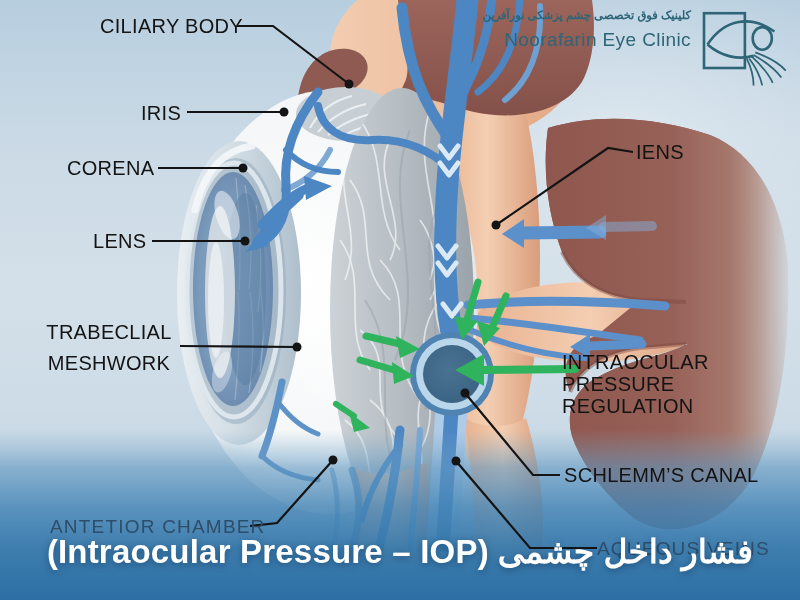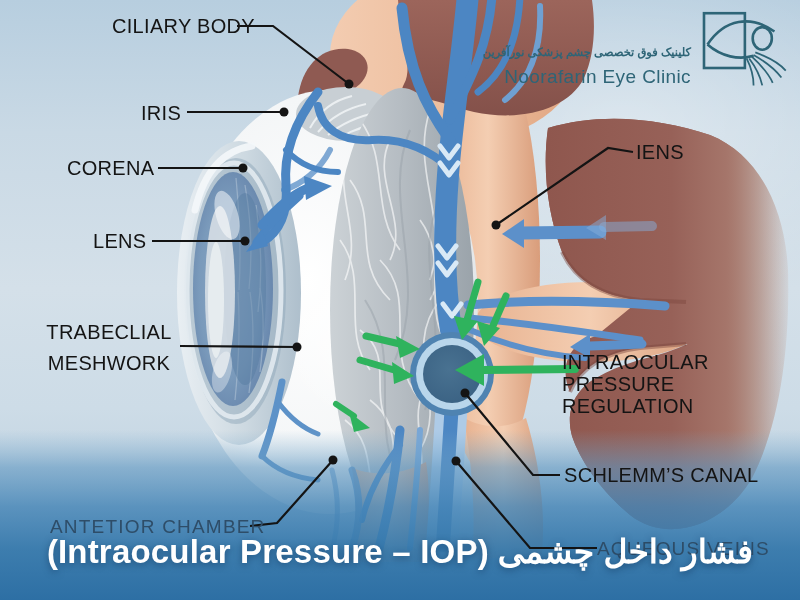--- a/index.html
+++ b/index.html
@@ -9,36 +9,36 @@
     background:
       radial-gradient(ellipse 420px 260px at 78% 22%, rgba(255,255,255,.38), rgba(255,255,255,0) 70%),
       linear-gradient(180deg,#b7cedf 0%,#c9d9e5 22%,#d4e0e9 48%,#cddce7 68%,#bed1e0 85%,#b4cadc 100%);
   }
   .art{position:absolute;left:0;top:0;z-index:1;}
   .lbl{
     position:absolute;z-index:3;color:var(--label_text,#111);
     font-size:20px;letter-spacing:.3px;white-space:pre-line;line-height:24px;
   }
   .lbl.navy{color:var(--label_dark_blue,#2e4d68);font-size:19px;letter-spacing:1.2px;}
-  #lbl-ciliary{left:112px;top:14px;}
+  #lbl-ciliary{left:100px;top:14px;}
   #lbl-iris{left:141px;top:101px;}
   #lbl-corena{left:67px;top:156px;}
   #lbl-lens{left:93px;top:229px;}
   #lbl-trab{left:36px;top:317px;width:146px;text-align:center;line-height:31px;}
   #lbl-antetior{left:50px;top:515px;z-index:2;}
   #lbl-iens{left:636px;top:140px;}
   #lbl-iopreg{left:562px;top:351px;line-height:22px;}
   #lbl-schlemm{left:564px;top:463px;text-align:right;}
   #lbl-aqueous{left:597px;top:537px;z-index:2;}
   .caption{
     position:absolute;left:0;right:0;top:527px;z-index:4;text-align:center;
     color:var(--caption_text,#fff);font-size:33px;font-weight:bold;line-height:50px;
     text-shadow:0 2px 7px rgba(14,50,88,.55);letter-spacing:.2px;
   }
-  .logoWrap{position:absolute;top:8px;right:12px;z-index:3;display:flex;align-items:flex-end;gap:9px;}
+  .logoWrap{position:absolute;top:8px;right:12px;z-index:3;display:flex;align-items:flex-start;gap:9px;}
   .logoText{text-align:right;color:var(--logo_teal,#2e6577);}
   .logoFa{font-size:11.5px;font-weight:bold;margin-bottom:7px;}
   .logoEn{font-size:19px;letter-spacing:.4px;}
 </style>
 </head>
 <body>
 
 <div class="stage">
 
 <svg class="art" width="800" height="600" viewBox="0 0 800 600">

